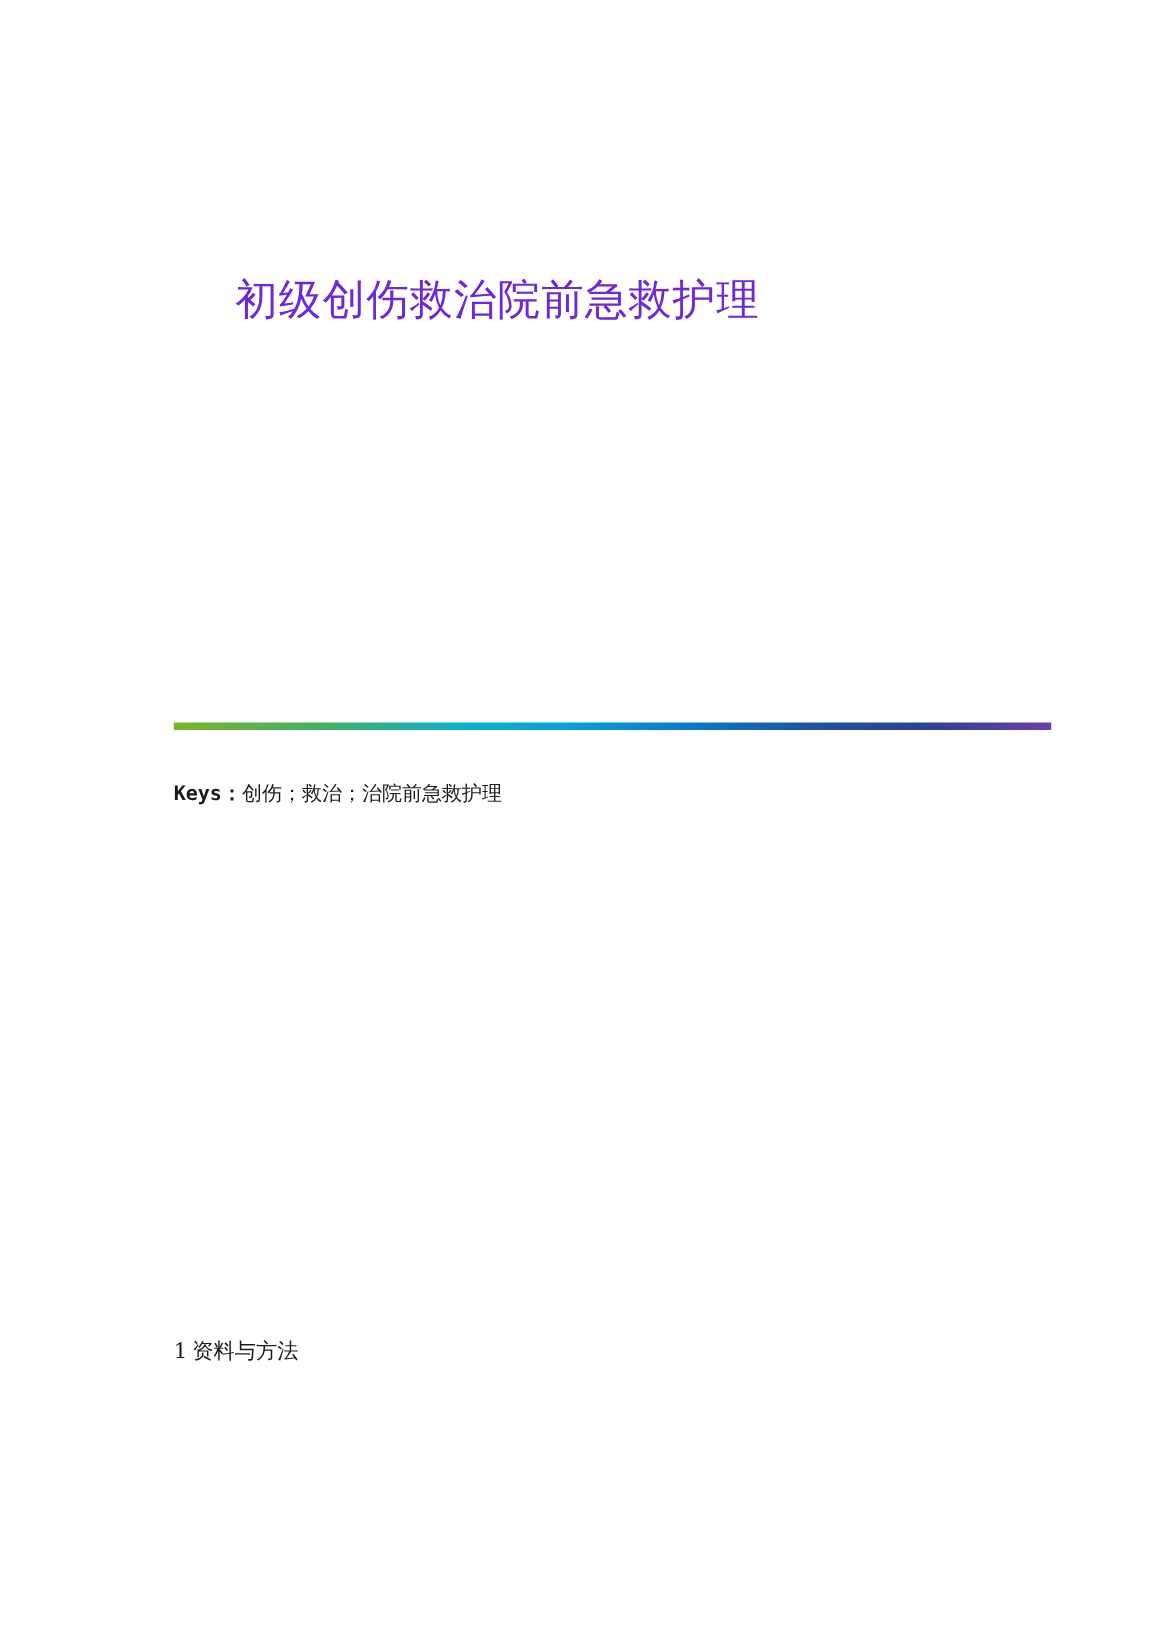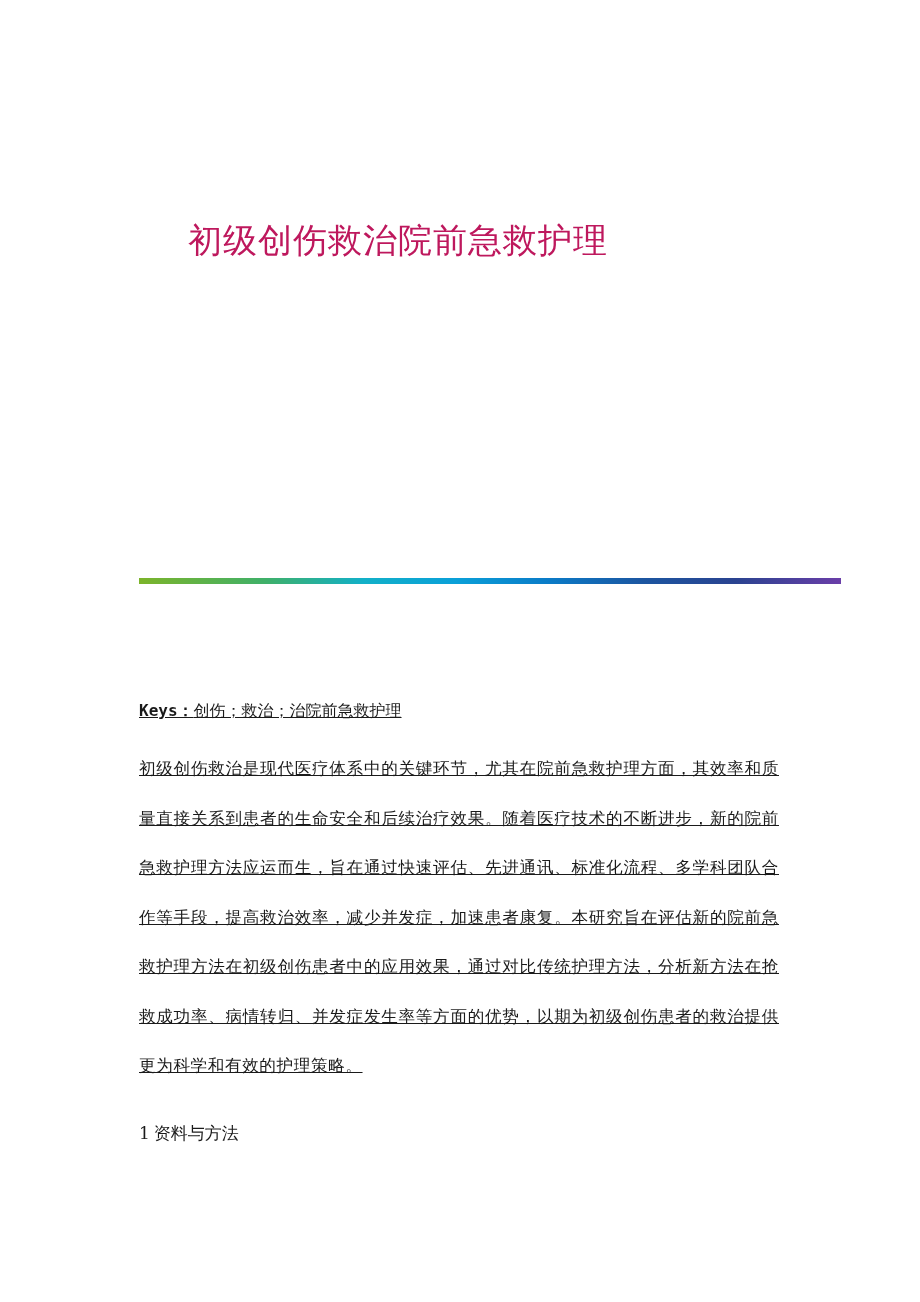--- a/index.html
+++ b/index.html
@@ -17,37 +17,36 @@
     }
     .page-title {
       position: absolute;
       top: 212px;
       left: 0;
       width: 796px;
       text-align: center;
       font-family: "DejaVu Serif", "Liberation Serif", serif;
       font-size: 34px;
       letter-spacing: 1px;
-      color: #be185d;
+      color: #6d28d9;
       line-height: 56px;
     }
     .divider {
       position: absolute;
       top: 578px;
       left: 139px;
       width: 702px;
       height: 6px;
       background: linear-gradient(to right, #7cb42a 0%, #3fb069 18%, #12b0c8 32%, #0aa0d8 45%, #0a7cc8 58%, #1c55a0 72%, #2a4390 85%, #6a3ea8 100%);
     }
     .content {
       position: absolute;
       left: 139px;
-      top: 696px;
+      top: 620px;
       width: 640px;
-      text-decoration: underline;
     }
     .keys {
       font-size: 16px;
       line-height: 30px;
       margin: 0;
       height: 30px;
     }
     .keys .keys-label {
       font-family: "DejaVu Sans Mono", "Liberation Mono", monospace;
       font-weight: bold;
@@ -61,38 +60,37 @@
     .body-text {
       font-size: 16.6px;
       line-height: 49.5px;
       margin: 18px 0 0 0;
       text-align: justify;
       letter-spacing: 0.6px;
     }
     .section-heading-2 {
       position: absolute;
       left: 139px;
-      top: 1118px;
+      top: 1066px;
       font-size: 17px;
       line-height: 30px;
     }
     .section-heading-2 .num {
       font-family: "DejaVu Serif", "Liberation Serif", serif;
       margin-right: 4px;
     }
   </style>
 </head>
 <body>
 
 <div class="page-title">初级创伤救治院前急救护理</div>
 
 <div class="divider"></div>
 
 <div class="content">
   <p class="keys">
     <span class="keys-label">Keys：</span><span>创伤；救治；治院前急救护理</span>
   </p>
-  <p class="body-text">初级创伤救治是现代医疗体系中的关键环节，尤其在院前急救护理方面，其效率和质量直接关系到患者的生命安全和后续治疗效果。随着医疗技术的不断进步，新的院前急救护理方法应运而生，旨在通过快速评估、先进通讯、标准化流程、多学科团队合作等手段，提高救治效率，减少并发症，加速患者康复。本研究旨在评估新的院前急救护理方法在初级创伤患者中的应用效果，通过对比传统护理方法，分析新方法在抢救成功率、病情转归、并发症发生率等方面的优势，以期为初级创伤患者的救治提供更为科学和有效的护理策略。</p>
 </div>
 
 <div class="section-heading-2">
   <span class="num">1</span><span>资料与方法</span>
 </div>
 
 </body></html>

